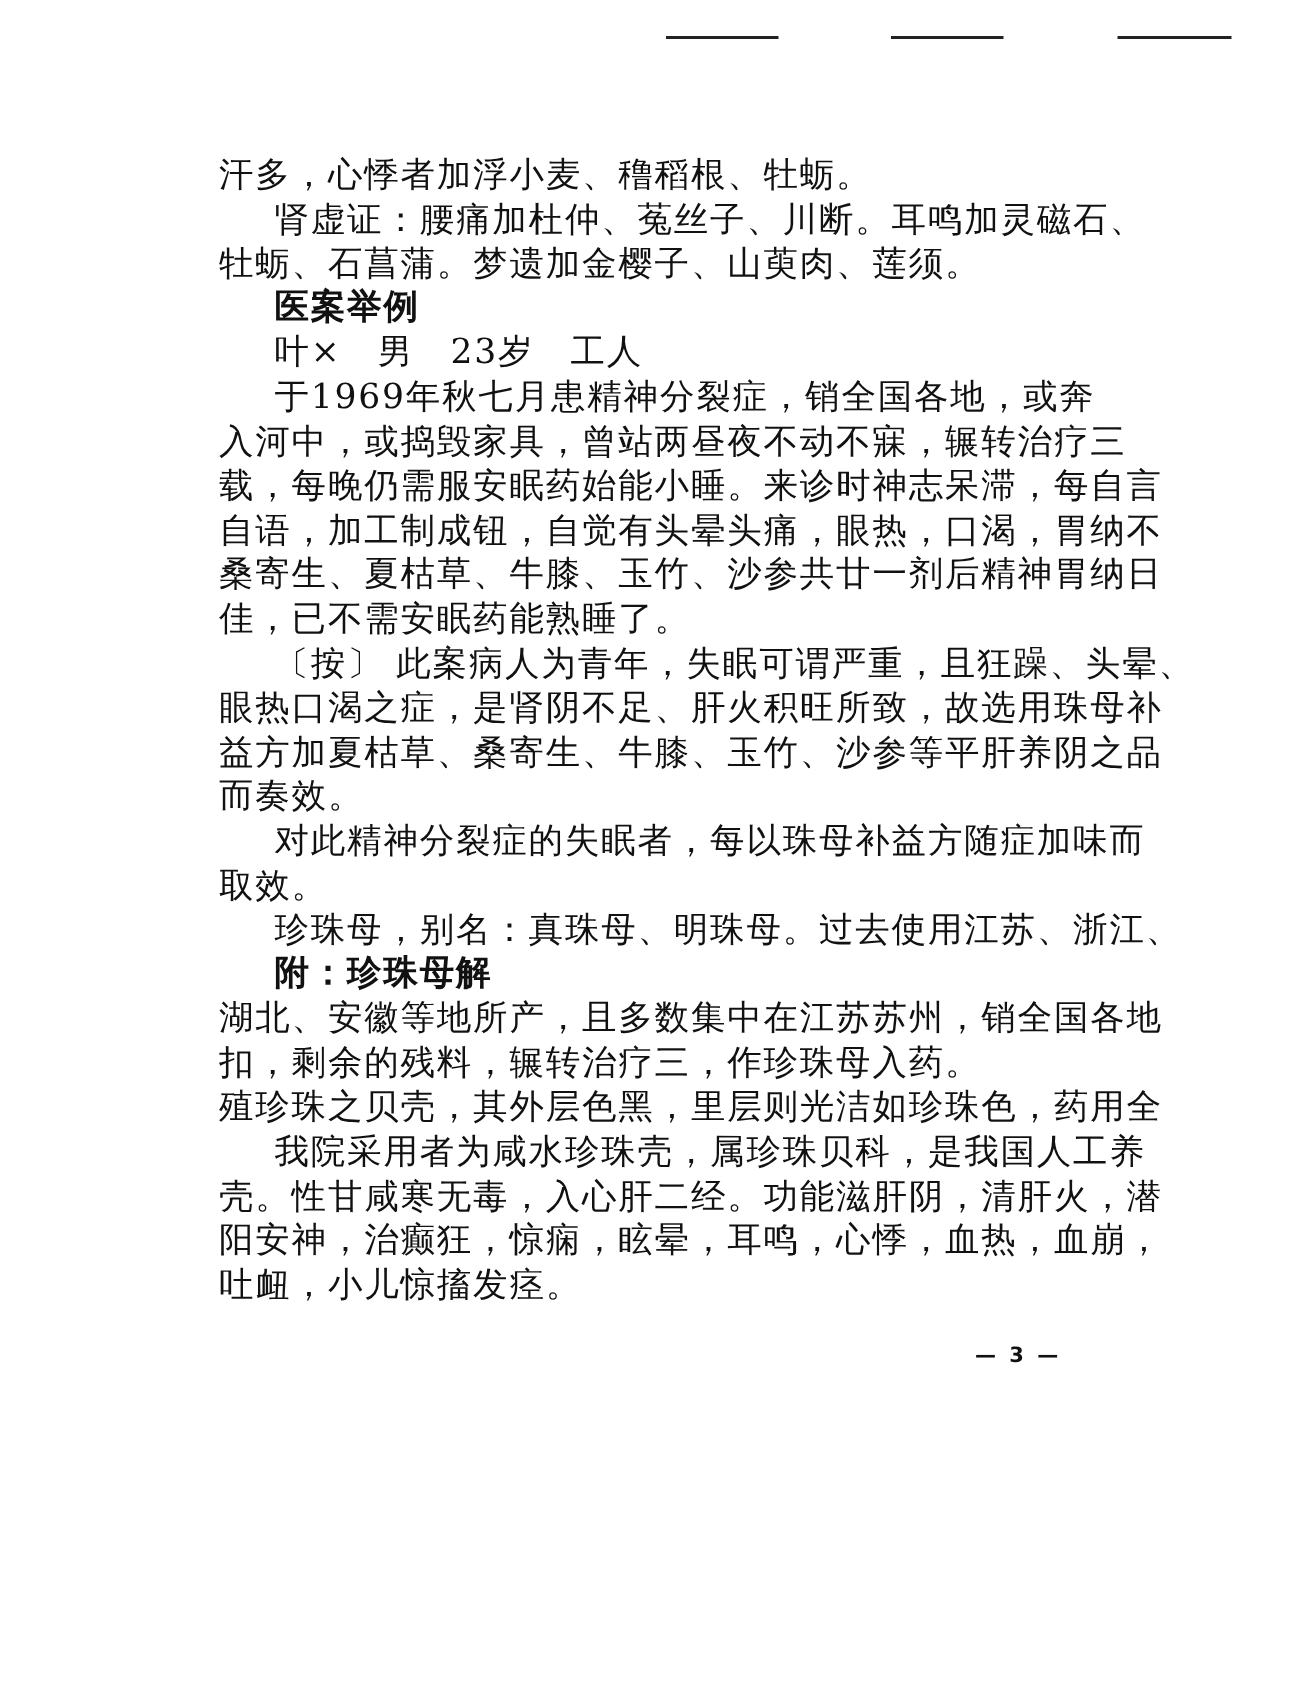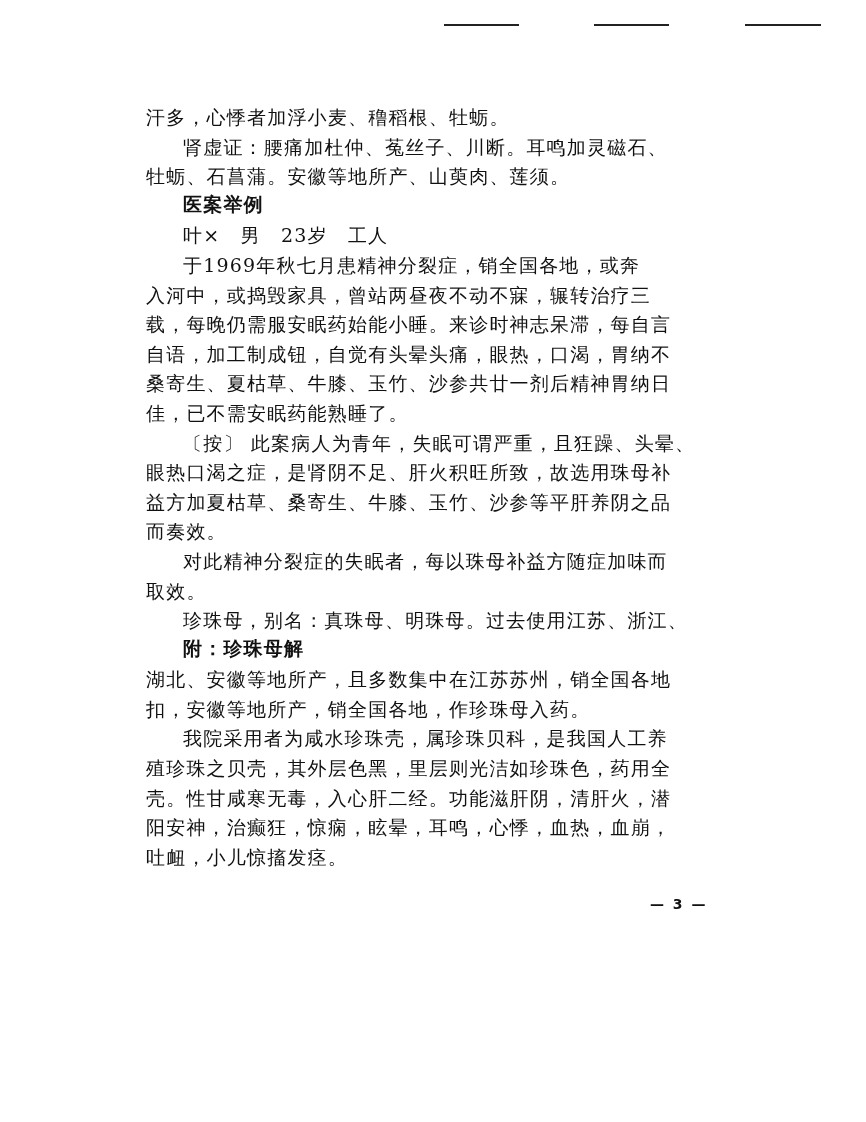--- a/index.html
+++ b/index.html
@@ -8,21 +8,21 @@
     font-family: "DejaVu Serif", "Liberation Serif", serif;
     color: #111111;
   }
   .rule {
     position: absolute; top: 24px; height: 2px; background: #222;
   }
   .page {
     position: absolute; left: 146px; top: 103px; width: 575px;
   }
   .line {
-    height: 29.6px; line-height: 29.6px; font-size: 19px;
+    height: 29.6px; line-height: 29.6px; font-size: 23px;
     white-space: nowrap; letter-spacing: 1.2px; overflow: visible;
   }
   .indent { padding-left: 37px; }
   .bold { font-weight: bold; font-family: Liberation Mono, monospace; }
   .page-number {
     position: absolute; left: 650px; top: 896px;
     font-size: 14px; font-weight: bold; letter-spacing: 2px;
     font-family: "DejaVu Sans", sans-serif;
   }
 </style>
@@ -31,39 +31,39 @@
 
 <div id="rules">
     <div class="rule" style="left: 444px; width: 75px;"></div>
     <div class="rule" style="left: 594px; width: 75px;"></div>
     <div class="rule" style="left: 745px; width: 76px;"></div>
   </div>
 
 <div class="page" id="page">
     <div class="line">汗多，心悸者加浮小麦、穞稻根、牡蛎。</div>
     <div class="line indent">肾虚证：腰痛加杜仲、菟丝子、川断。耳鸣加灵磁石、</div>
-    <div class="line">牡蛎、石菖蒲。安徽等地所产、山萸肉、莲须。</div>
+    <div class="line">牡蛎、石菖蒲。梦遗加金樱子、山萸肉、莲须。</div>
     <div class="line indent bold">医案举例</div>
     <div class="line indent">叶×　男　23岁　工人</div>
     <div class="line indent">于1969年秋七月患精神分裂症，销全国各地，或奔</div>
     <div class="line">入河中，或捣毁家具，曾站两昼夜不动不寐，辗转治疗三</div>
     <div class="line">载，每晚仍需服安眠药始能小睡。来诊时神志呆滞，每自言</div>
     <div class="line">自语，加工制成钮，自觉有头晕头痛，眼热，口渴，胃纳不</div>
     <div class="line">桑寄生、夏枯草、牛膝、玉竹、沙参共廿一剂后精神胃纳日</div>
     <div class="line">佳，已不需安眠药能熟睡了。</div>
     <div class="line indent">〔按〕 此案病人为青年，失眠可谓严重，且狂躁、头晕、</div>
     <div class="line">眼热口渴之症，是肾阴不足、肝火积旺所致，故选用珠母补</div>
     <div class="line">益方加夏枯草、桑寄生、牛膝、玉竹、沙参等平肝养阴之品</div>
     <div class="line">而奏效。</div>
     <div class="line indent">对此精神分裂症的失眠者，每以珠母补益方随症加味而</div>
     <div class="line">取效。</div>
     <div class="line indent">珍珠母，别名：真珠母、明珠母。过去使用江苏、浙江、</div>
     <div class="line indent bold">附：珍珠母解</div>
     <div class="line">湖北、安徽等地所产，且多数集中在江苏苏州，销全国各地</div>
-    <div class="line">扣，安徽等地所产，销全国各地，作珍珠母入药。</div>
+    <div class="line">扣，剩余的残料，辗转治疗三，作珍珠母入药。</div>
+    <div class="line">殖珍珠之贝壳，其外层色黑，里层则光洁如珍珠色，药用全</div>
     <div class="line indent">我院采用者为咸水珍珠壳，属珍珠贝科，是我国人工养</div>
-    <div class="line">殖珍珠之贝壳，其外层色黑，里层则光洁如珍珠色，药用全</div>
     <div class="line">壳。性甘咸寒无毒，入心肝二经。功能滋肝阴，清肝火，潜</div>
     <div class="line">阳安神，治癫狂，惊痫，眩晕，耳鸣，心悸，血热，血崩，</div>
     <div class="line">吐衄，小儿惊搐发痉。</div>
   </div>
 
 <div class="page-number">— 3 —</div>
 
 </body></html>

